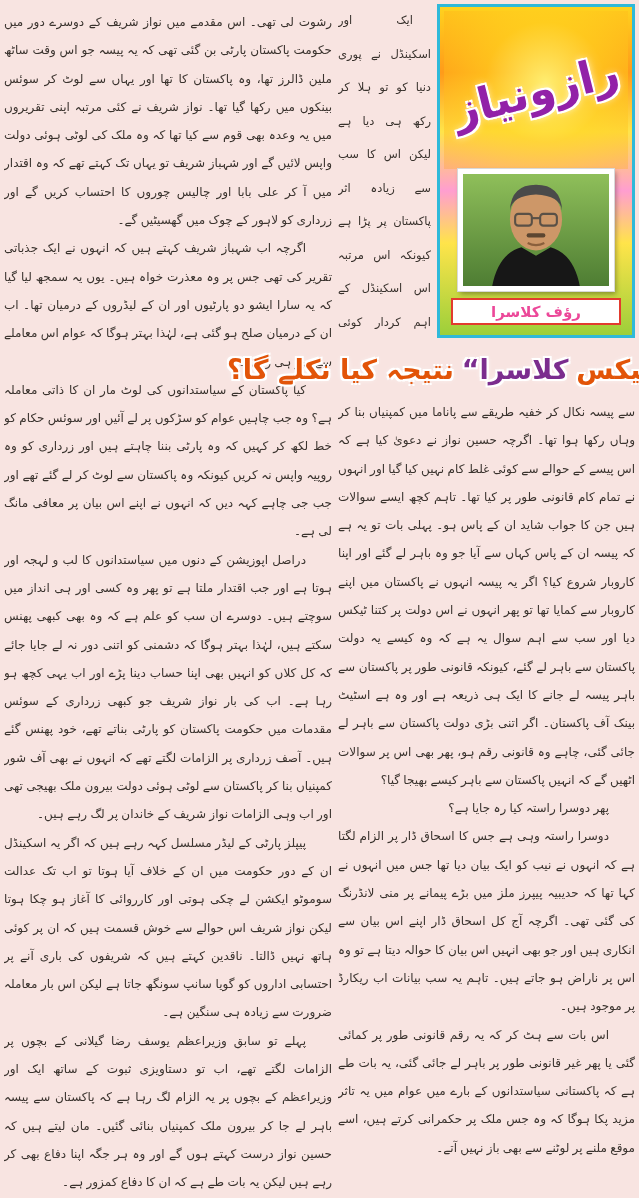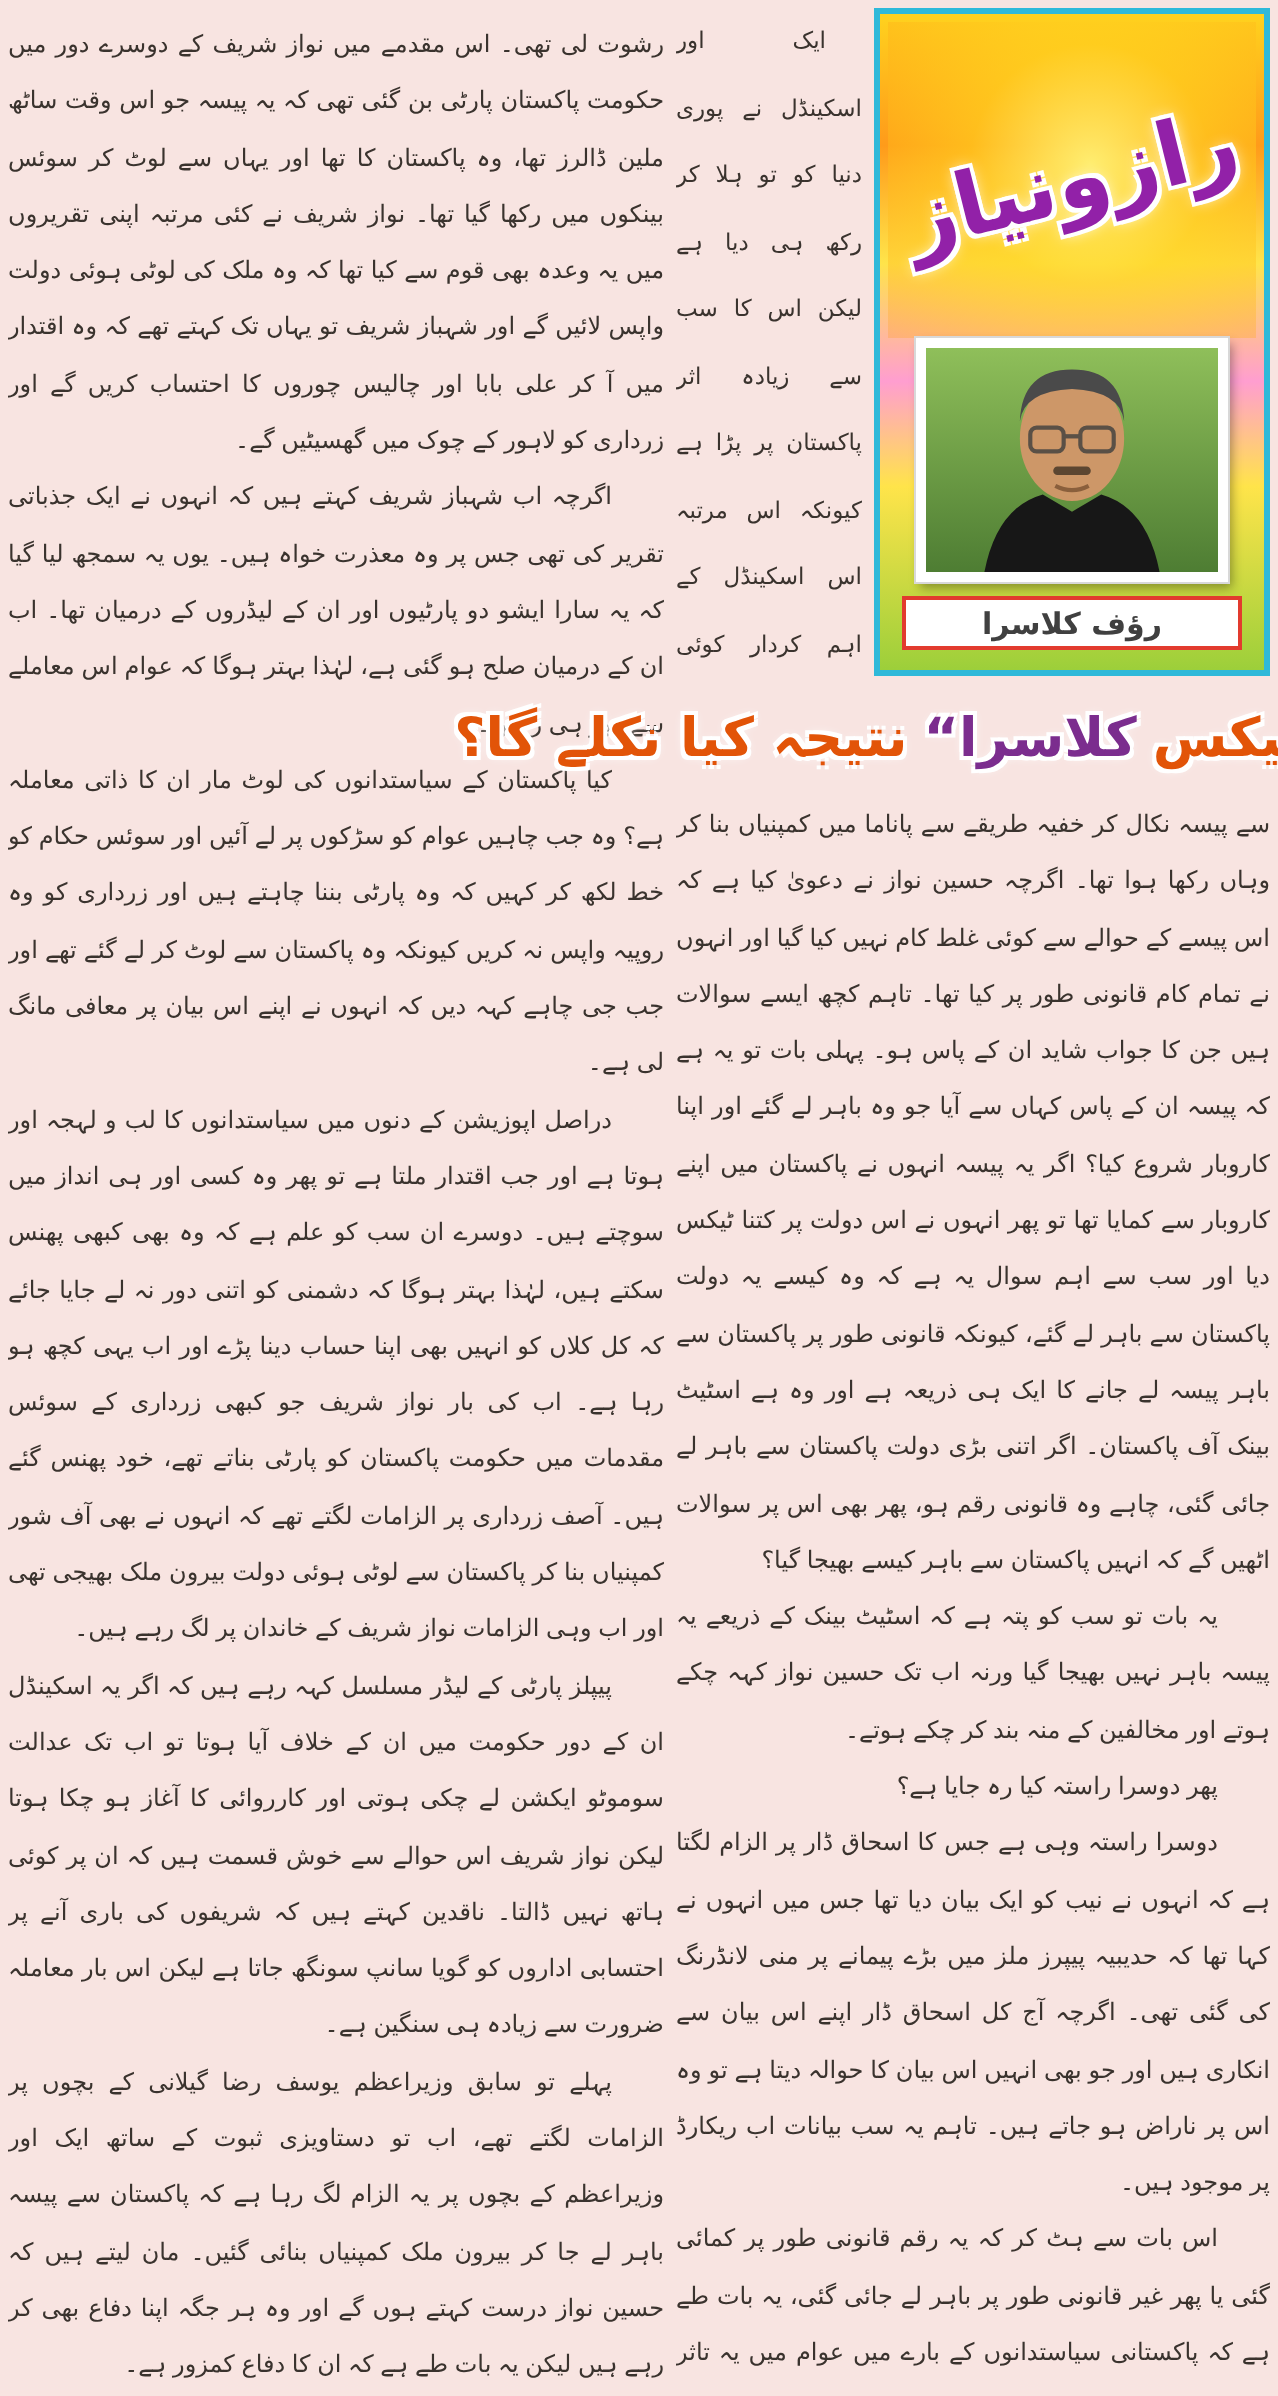--- a/index.html
+++ b/index.html
@@ -22,21 +22,21 @@
   .logo-art{height:158px;display:flex;align-items:center;justify-content:center;width:100%;
      background:radial-gradient(circle at 55% 45%, rgba(255,245,120,.9) 0%, rgba(255,210,30,.6) 45%, rgba(255,150,20,.25) 100%);}
   .logo-text{font-size:44px;font-weight:bold;color:#9221a8;transform:rotate(-14deg);
      text-shadow:2px 2px 0 #fff,-2px -2px 0 #fff,2px -2px 0 #fff,-2px 2px 0 #fff,0 0 8px #fff;
      letter-spacing:-2px;}
   .photo-frame{width:146px;height:112px;border:5px solid #fff;box-shadow:0 0 0 1px #d8d8d8,2px 3px 5px rgba(0,0,0,.35);
      background:#5a8f3c;overflow:hidden;}
   .photo-frame svg{display:block;width:100%;height:100%;}
   .byline-box{margin-top:7px;width:170px;box-sizing:border-box;background:#fff;border:2px solid #e23b2e;
      padding:2px 4px;text-align:center;}
-  .byline{font-size:15px;font-weight:bold;color:#404040;}
+  .byline{font-size:15px;font-weight:bold;color:#ec4899;}
   
   .headline{height:54px;margin-top:4px;display:flex;align-items:center;justify-content:center;gap:8px;
      font-weight:bold;font-size:27px;white-space:nowrap;
      text-shadow:2px 2px 0 #fff,-2px -2px 0 #fff,2px -2px 0 #fff,-2px 2px 0 #fff,0 0 6px #fff;}
   .hl-orange{color:#e25408;text-align:right;}
   .hl-purple{color:#7b2d8e;}
   .article-body{height:796px;overflow:hidden;margin-top:2px;}
 </style>
 </head>
 <body>
@@ -93,21 +93,20 @@
     </div>
 
     <div class="headline">
       <span class="hl-orange">”پاناما لیکس</span>
       <span class="hl-purple">کلاسرا“</span>
       <span class="hl-orange">نتیجہ کیا نکلے گا؟</span>
     </div>
 
     <div class="article-body">
       <p class="art cont">سے پیسہ نکال کر خفیہ طریقے سے پاناما میں کمپنیاں بنا کر وہاں رکھا ہوا تھا۔ اگرچہ حسین نواز نے دعویٰ کیا ہے کہ اس پیسے کے حوالے سے کوئی غلط کام نہیں کیا گیا اور انہوں نے تمام کام قانونی طور پر کیا تھا۔ تاہم کچھ ایسے سوالات ہیں جن کا جواب شاید ان کے پاس ہو۔ پہلی بات تو یہ ہے کہ پیسہ ان کے پاس کہاں سے آیا جو وہ باہر لے گئے اور اپنا کاروبار شروع کیا؟ اگر یہ پیسہ انہوں نے پاکستان میں اپنے کاروبار سے کمایا تھا تو پھر انہوں نے اس دولت پر کتنا ٹیکس دیا اور سب سے اہم سوال یہ ہے کہ وہ کیسے یہ دولت پاکستان سے باہر لے گئے، کیونکہ قانونی طور پر پاکستان سے باہر پیسہ لے جانے کا ایک ہی ذریعہ ہے اور وہ ہے اسٹیٹ بینک آف پاکستان۔ اگر اتنی بڑی دولت پاکستان سے باہر لے جائی گئی، چاہے وہ قانونی رقم ہو، پھر بھی اس پر سوالات اٹھیں گے کہ انہیں پاکستان سے باہر کیسے بھیجا گیا؟</p>
-      <p class="art">یہ بات تو سب کو پتہ ہے کہ اسٹیٹ بینک کے ذریعے یہ پیسہ باہر نہیں بھیجا گیا ورنہ اب تک حسین نواز کہہ چکے ہوتے اور مخالفین کے منہ بند کر چکے ہوتے۔</p>
       <p class="art">پھر دوسرا راستہ کیا رہ جایا ہے؟</p>
       <p class="art">دوسرا راستہ وہی ہے جس کا اسحاق ڈار پر الزام لگتا ہے کہ انہوں نے نیب کو ایک بیان دیا تھا جس میں انہوں نے کہا تھا کہ حدیبیہ پیپرز ملز میں بڑے پیمانے پر منی لانڈرنگ کی گئی تھی۔ اگرچہ آج کل اسحاق ڈار اپنے اس بیان سے انکاری ہیں اور جو بھی انہیں اس بیان کا حوالہ دیتا ہے تو وہ اس پر ناراض ہو جاتے ہیں۔ تاہم یہ سب بیانات اب ریکارڈ پر موجود ہیں۔</p>
       <p class="art">اس بات سے ہٹ کر کہ یہ رقم قانونی طور پر کمائی گئی یا پھر غیر قانونی طور پر باہر لے جائی گئی، یہ بات طے ہے کہ پاکستانی سیاستدانوں کے بارے میں عوام میں یہ تاثر مزید پکا ہوگا کہ وہ جس ملک پر حکمرانی کرتے ہیں، اسے موقع ملنے پر لوٹنے سے بھی باز نہیں آتے۔</p>
 
     </div>
 
   </div>
 
 </div>
 

